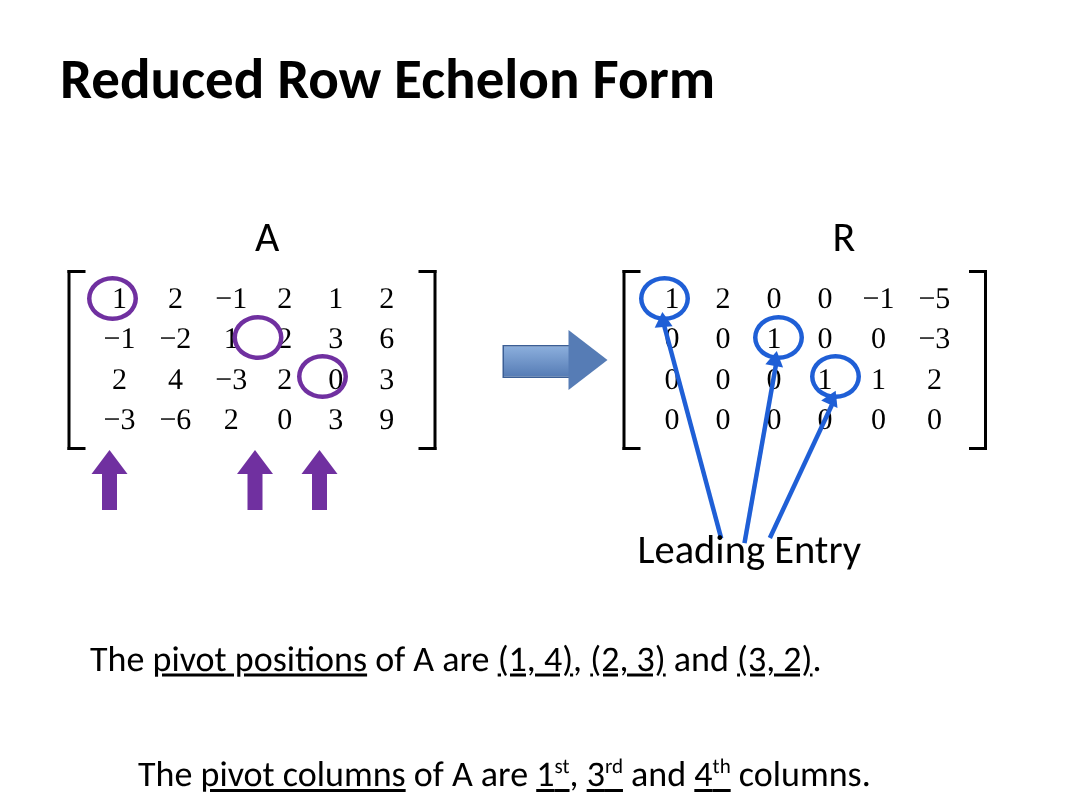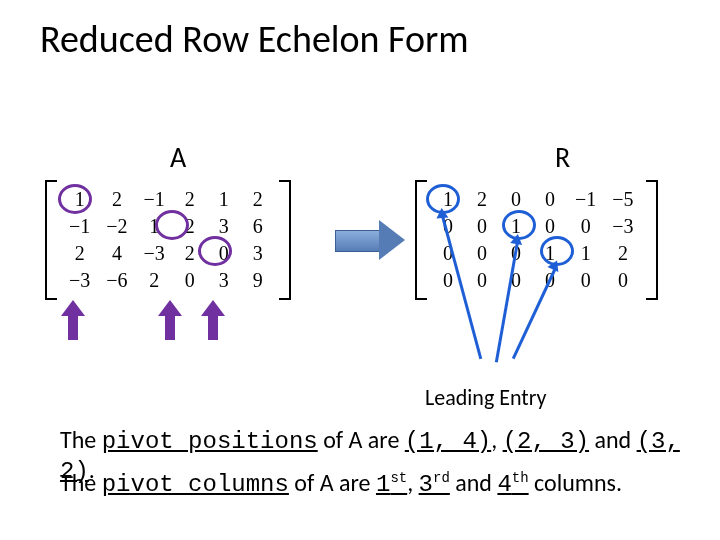--- a/index.html
+++ b/index.html
@@ -8,24 +8,24 @@
     width: 720px;
     height: 540px;
     font-family: Calibri, Arial, sans-serif;
     background: #fff;
     color: #000;
     position: relative;
     overflow: hidden;
   }
   .title {
     position: absolute;
-    top: 16px;
+    top: 30px;
     left: 40px;
     font-size: 38px;
-    font-weight: 400;
+    font-weight: 700;
   }
   .label-a, .label-r {
     position: absolute;
     top: 140px;
     font-size: 28px;
   }
   .label-a { left: 170px; }
   .label-r { left: 555px; }
 
   .matrix {
@@ -108,23 +108,23 @@
     top: 0;
     left: 44px;
     width: 0; height: 0;
     border-top: 20px solid transparent;
     border-bottom: 20px solid transparent;
     border-left: 26px solid #567cb5;
   }
 
   .leading-label {
     position: absolute;
-    top: 384px;
+    top: 350px;
     left: 425px;
-    font-size: 22px;
+    font-size: 27px;
   }
 
   .lead-line {
     position: absolute;
     width: 3px;
     background: #1f5fd6;
     transform-origin: top center;
   }
   .lead-head {
     position: absolute;
@@ -133,22 +133,22 @@
     border-right: 6px solid transparent;
     border-bottom: 10px solid #1f5fd6;
   }
 
   .body-text {
     position: absolute;
     left: 60px;
     font-size: 24px;
   }
   .bt1 { top: 425px; }
-  .bt2 { top: 468px; }
-  .u { text-decoration: underline; font-family: Liberation Mono, monospace; }
+  .bt2 { top: 502px; margin-left: 32px; }
+  .u { text-decoration: underline; }
   .sup { font-size: 14px; vertical-align: super; }
 </style>
 </head>
 <body>
 
 <div class="title">Reduced Row Echelon Form</div>
 <div class="label-a">A</div>
 <div class="label-r">R</div>
 
 <div class="matrix matrix-a">

